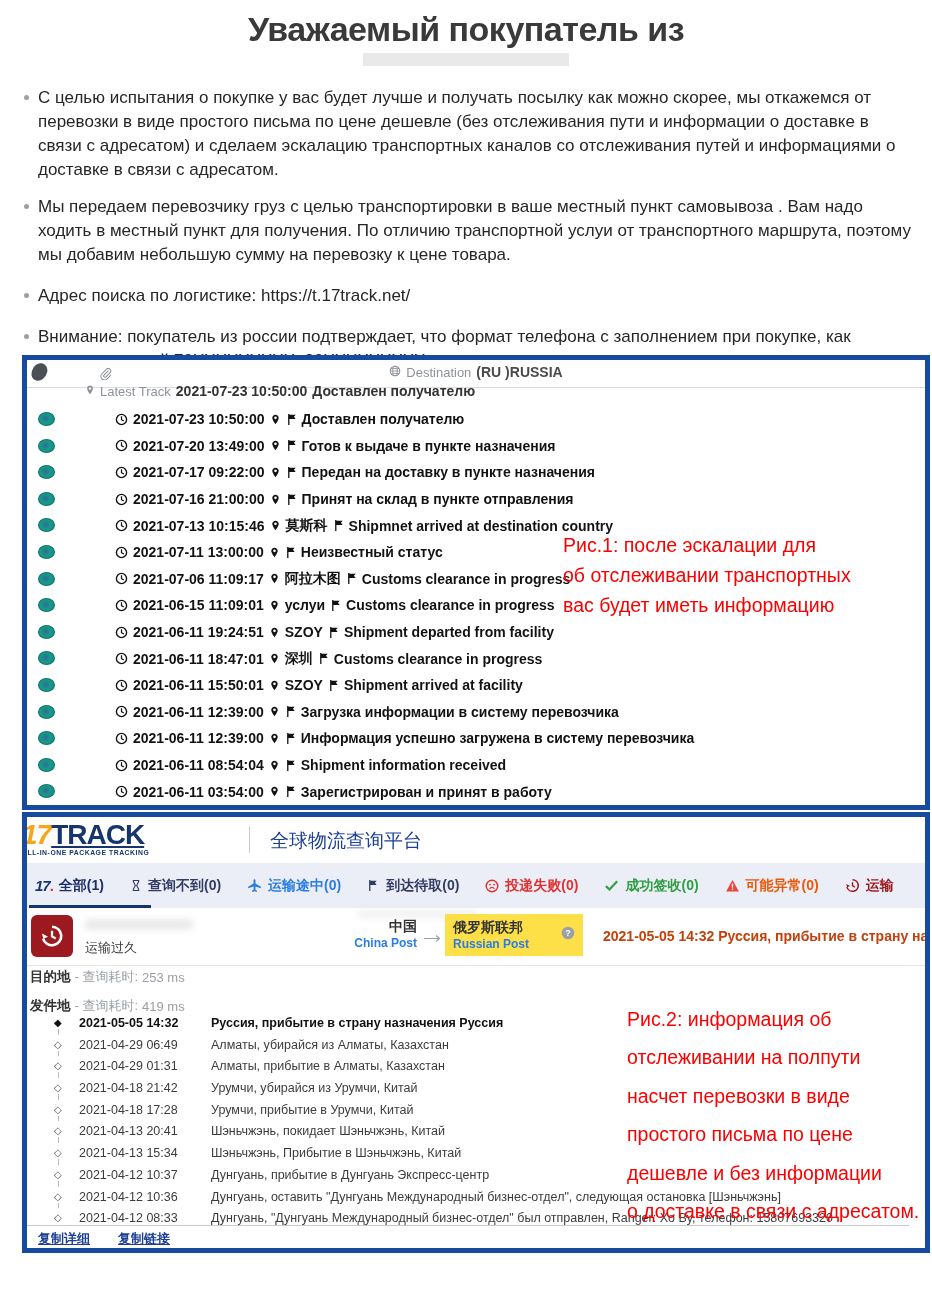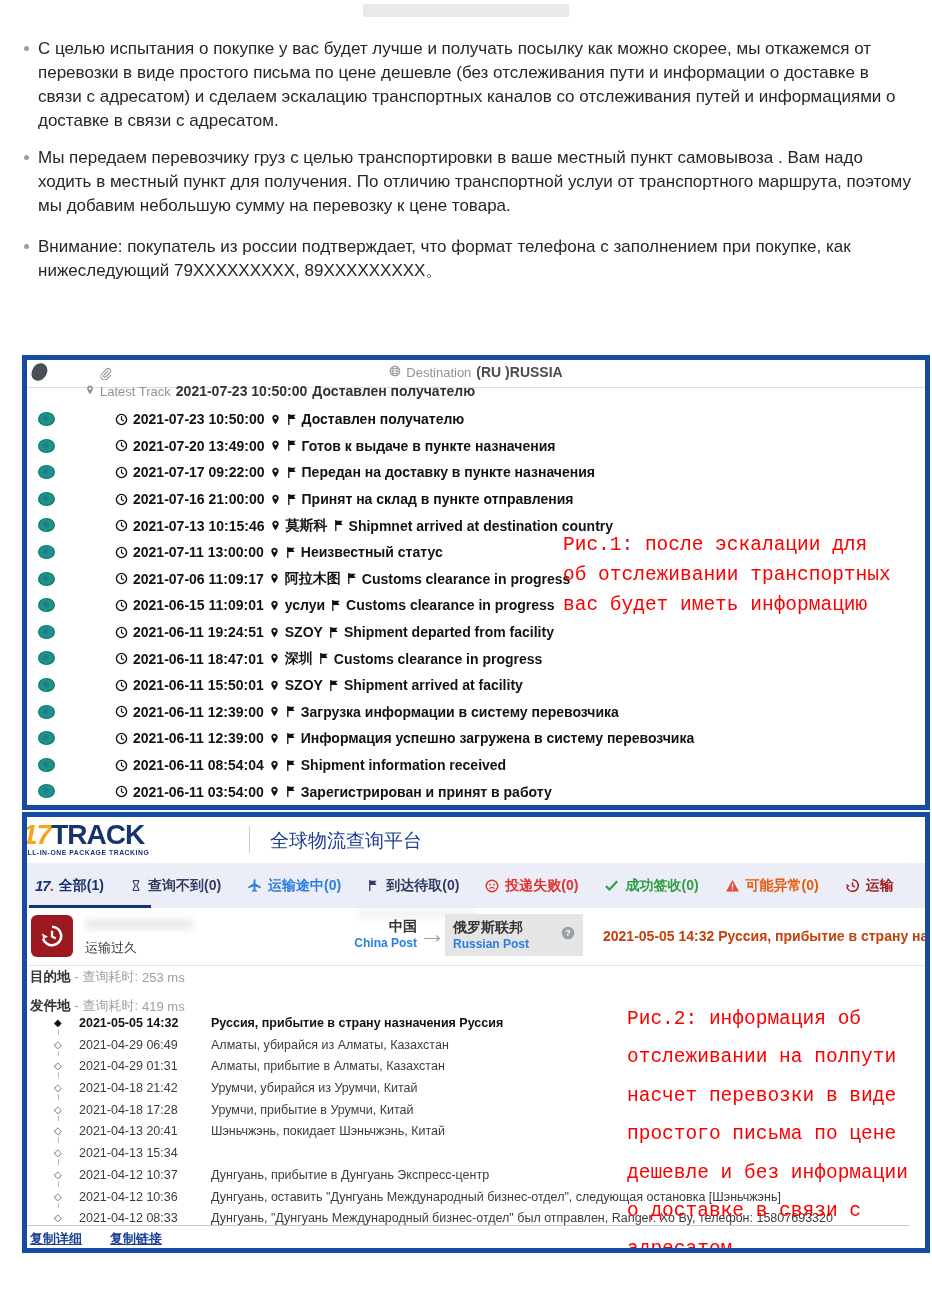--- a/index.html
+++ b/index.html
@@ -38,28 +38,28 @@
   .s1-row { position: relative; height: 26.6px; display: flex; align-items: center; gap: 5px; padding-left: 88px;
     font-size: 14px; color: #121212; white-space: nowrap; }
   .s1-row .dot { position: absolute; left: 11px; top: 6px; width: 17px; height: 14px; border-radius: 50%;
     background: radial-gradient(circle at 45% 45%, #2c6f8e 0%, #19988c 45%, #12887c 100%);
     border: 1px solid #0e7468; }
   .s1-row .ic { display: inline-flex; color: #121212; }
   .s1-row b { font-weight: 700; }
   .s1-row .loc:empty { display: none; }
   .s1-row .st { margin-left: -2px; }
   
-  .annotation { position: absolute; color: #fb0000; font-size: 19.5px; font-weight: 400; font-family: Liberation Mono, monospace; }
+  .annotation { position: absolute; color: #fb0000; font-size: 19.5px; font-weight: 400; }
   .s1-annotation { left: 536px; top: 170px; line-height: 30px; width: 370px; }
   .s2-annotation { left: 600px; top: 183px; line-height: 38.4px; width: 310px; }
   
   .s2-logorow { position: relative; height: 46px; background: #fff; }
   .s2-logo { position: absolute; left: -5px; top: 4px; line-height: 1; }
   .s2-logo .l17 { font-size: 28px; font-weight: 800; font-style: italic; color: #f7a51b; letter-spacing: -1px; }
-  .s2-logo .ltrack { font-size: 28px; font-weight: 800; color: #16356e; letter-spacing: -1px; }
+  .s2-logo .ltrack { font-size: 28px; font-weight: 800; color: #16356e; letter-spacing: -1px; text-decoration: underline; }
   .s2-logo .tagline { font-size: 6.8px; font-weight: 700; color: #16356e; letter-spacing: 0.55px; margin-top: 1px; }
   .s2-vdivider { position: absolute; left: 222px; top: 9px; width: 1px; height: 27px; background: #ccc; }
   .s2-platform { position: absolute; left: 243px; top: 11px; font-size: 19px; color: #1c3f94; }
   
   .s2-tabs { position: absolute; top: 46px; left: 0; right: 0; height: 45px; background: #eceef7;
     display: flex; align-items: center; gap: 26px; padding-left: 8px; overflow: hidden; }
   .tab { display: inline-flex; align-items: center; gap: 6px; font-size: 14px; font-weight: 700; white-space: nowrap; cursor: pointer; }
   .tab .tic { display: inline-flex; }
   .c-navy { color: #1b2f6b; } .c-dark { color: #323c63; } .c-blue { color: #2a7de1; }
   .c-red { color: #e03131; } .c-green { color: #2f9e44; } .c-orange { color: #e8590c; } .c-darkred { color: #9c1a1f; }
@@ -71,54 +71,56 @@
   .s2-badge { position: absolute; left: 4px; top: 7px; width: 42px; height: 42px; background: #9c1a1f; border-radius: 6px;
     display: flex; align-items: center; justify-content: center; color: #fff; }
   .ghost { position: absolute; background: #d9d9d9; filter: blur(3px); opacity: .55; border-radius: 3px; }
   .g1 { left: 58px; top: 11px; width: 108px; height: 11px; }
   .g2 { left: 330px; top: 2px; width: 120px; height: 8px; opacity: .35; }
   .s2-tag { position: absolute; left: 58px; top: 31px; font-size: 13px; color: #3c3c3c; }
   .s2-origin { position: absolute; left: 306px; top: 9px; width: 84px; text-align: right; }
   .carrier-cn { font-size: 14px; font-weight: 700; color: #333; line-height: 19px; }
   .carrier-en { font-size: 12px; font-weight: 700; color: #2a7de1; line-height: 15px; }
   .s2-arrow { position: absolute; left: 396px; top: 20px; color: #9aa0a6; }
-  .s2-dest { position: absolute; left: 418px; top: 6px; width: 138px; background: #e5e5e5; padding: 4px 8px;
+  .s2-dest { position: absolute; left: 418px; top: 6px; width: 138px; background: #fde047; padding: 4px 8px;
     display: flex; align-items: center; gap: 8px; }
   .s2-dest .cols { flex: 1; }
   .s2-status { position: absolute; left: 576px; top: 20px; right: 0; font-size: 14px; font-weight: 700; color: #c2410c;
     white-space: nowrap; overflow: hidden; }
   
   .s2-query { position: absolute; left: 3px; height: 28px; display: flex; align-items: center; gap: 4px; font-size: 13px; }
   .q1 { top: 146px; } .q2 { top: 175px; }
   .s2-query b { color: #333; font-size: 13.5px; text-align: right; }
   .s2-query .gray { color: #9aa0a6; }
   
   .s2-timeline { position: absolute; top: 196px; left: 0; right: 0; }
   .tl-row { position: relative; height: 21.7px; font-size: 12.5px; color: #3c3c3c; white-space: nowrap; overflow: hidden; }
   .tl-row .dia { position: absolute; left: 27px; top: 4px; font-size: 10px; color: #555; }
   .tl-row.current .dia { color: #111; }
   .tl-row .conn { position: absolute; left: 31px; top: 16px; width: 1px; height: 7px; background: #bbb; }
   .tl-row .tdt { position: absolute; left: 52px; top: 3px; }
   .tl-row .tst { position: absolute; left: 184px; top: 3px; right: 0; overflow: hidden; }
   .tl-row.current .tdt, .tl-row.current .tst { font-weight: 700; color: #111; }
   
   .s2-footer { position: absolute; left: 0; right: 16px; bottom: 0; height: 23px; border-top: 1px solid #c9c9c9;
-    display: flex; gap: 28px; padding: 4px 0 0 3px; }
+    display: flex; gap: 28px; padding: 4px 0 0 11px; }
   .flink { font-size: 13px; font-weight: 700; color: #1c3f94; text-decoration: underline; cursor: pointer; }
 </style>
 </head>
 <body>
 
 <div class="page">
 
+  <h1 class="doc-title">Уважаемый покупатель из</h1>
   <div class="title-redaction"></div>
 
   <ul class="doc-bullets">
       <li>С целью испытания о покупке у вас будет лучше и получать посылку как можно скорее, мы откажемся от перевозки в виде простого письма по цене дешевле (без отслеживания пути и информации о доставке в связи с адресатом) и сделаем эскалацию транспортных каналов со отслеживания путей и информациями о доставке в связи с адресатом.</li>
       <li>Мы передаем перевозчику груз с целью транспортировки в ваше местный пункт самовывоза . Вам надо ходить в местный пункт для получения. По отличию транспортной услуи от транспортного маршрута, поэтому мы добавим небольшую сумму на перевозку к цене товара.</li>
+      <li>Адрес поиска по логистике: https://t.17track.net/</li>
       <li>Внимание: покупатель из россии подтверждает, что формат телефона с заполнением при покупке, как нижеследующий 79XXXXXXXXX,  89XXXXXXXXX。</li>
     </ul>
 
   <section class="shot shot1">
     <div class="s1-header">
       <div class="s1-blob"></div>
       <span class="s1-clip">
         <svg viewBox="0 0 14 14" width="12" height="12">
             <path d="M9.9 3.1 4.6 8.4a1.5 1.5 0 0 0 2.1 2.1l5-5a2.9 2.9 0 0 0-4.1-4.1L2.3 6.7a4.2 4.2 0 0 0 6 6l4.3-4.3" fill="none" stroke="#8a8f96" stroke-width="1.2"></path>
           </svg>
@@ -646,20 +648,21 @@
         <div class="tl-row">
           <span class="dia">◇</span>
           <span class="conn"></span>
           <span class="tdt">2021-04-13 20:41</span>
           <span class="tst">Шэньчжэнь, покидает Шэньчжэнь, Китай</span>
         </div>
         <div class="tl-row">
           <span class="dia">◇</span>
           <span class="conn"></span>
           <span class="tdt">2021-04-13 15:34</span>
+          <span class="tst">Шэньчжэнь, Прибытие в Шэньчжэнь, Китай</span>
         </div>
         <div class="tl-row">
           <span class="dia">◇</span>
           <span class="conn"></span>
           <span class="tdt">2021-04-12 10:37</span>
           <span class="tst">Дунгуань, прибытие в Дунгуань Экспресс-центр</span>
         </div>
         <div class="tl-row">
           <span class="dia">◇</span>
           <span class="conn"></span>

